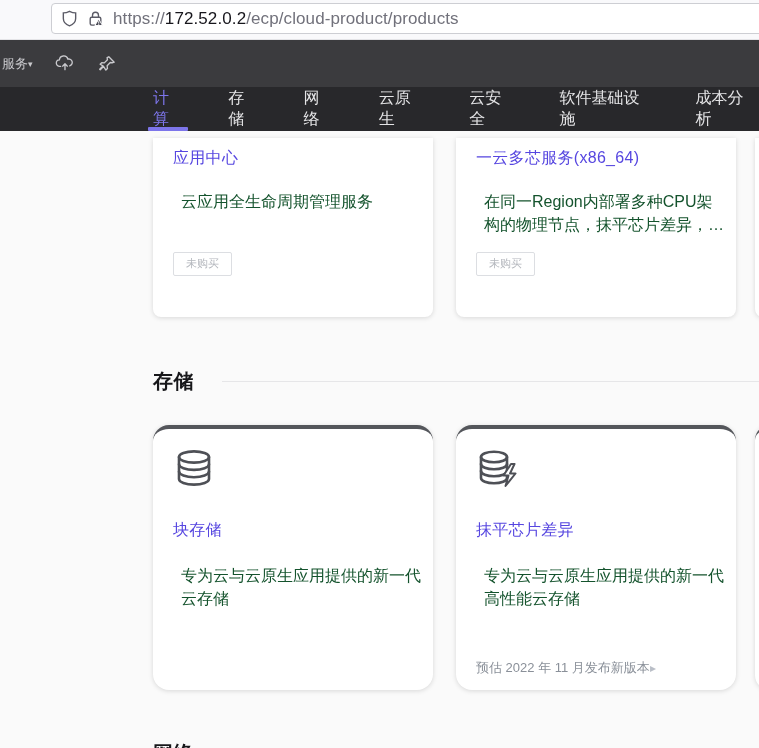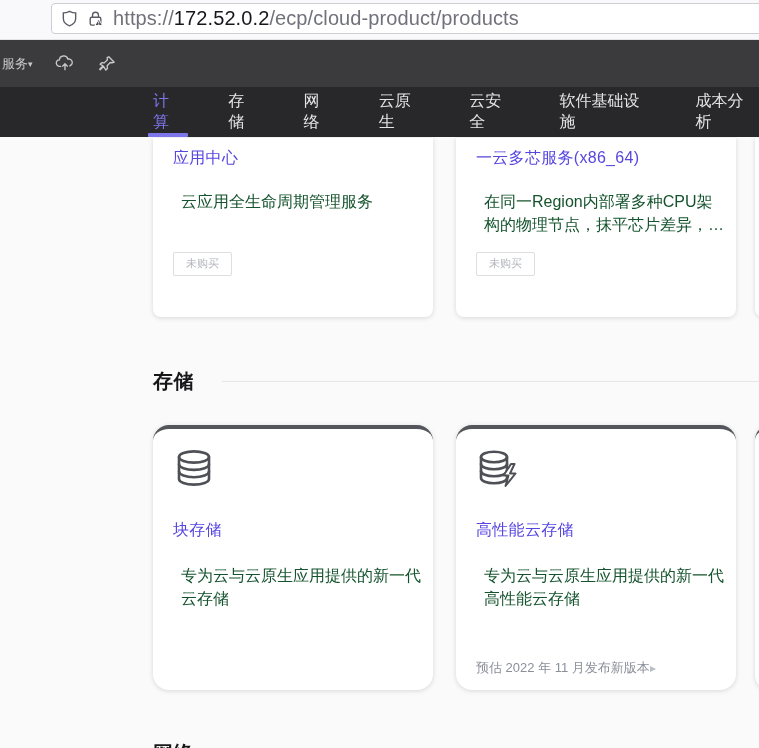--- a/index.html
+++ b/index.html
@@ -7,34 +7,34 @@
     font-family:"Liberation Sans","DejaVu Sans",sans-serif; background:#fafafa; }
   .page { position:relative; width:759px; height:748px; }
 
   
   .chrome { position:absolute; top:0; left:0; width:100%; height:40px;
     background:#f9f9fb; border-bottom:1px solid #e4e4e7; z-index:5; }
   .url-field { position:absolute; left:51px; top:3px; right:-8px; height:31px;
     background:#ffffff; border:1px solid #cdced3; border-radius:4px;
     display:flex; align-items:center; padding-left:9px; gap:9px; }
   .url-field svg { flex:0 0 auto; display:block; }
-  .url-text { font-size:20px; color:#71717b; white-space:nowrap; letter-spacing:.1px; }
+  .url-text { font-size:17px; color:#71717b; white-space:nowrap; letter-spacing:.1px; }
   .url-text .host { color:#17161c; }
 
   
   .svc-bar { position:absolute; top:40px; left:0; width:100%; height:47px;
     background:#3b3b3e; display:flex; align-items:center; z-index:5; }
   .svc-menu { display:flex; align-items:center; margin-left:2px;
     color:#c9c9cd; font-size:13px; cursor:pointer; }
   .svc-caret { font-size:9px; color:#c9c9cd; }
   .svc-icon-btn { margin-left:22px; width:20px; height:20px; display:flex;
     align-items:center; justify-content:center; cursor:pointer; }
 
   
-  .prod-nav { position:absolute; top:87px; left:0; width:100%; height:50px;
+  .prod-nav { position:absolute; top:87px; left:0; width:100%; height:44px;
     background:#28282b; z-index:5; }
   .tabs { position:absolute; left:150px; top:0; height:100%;
     display:flex; align-items:center; gap:39px; }
   .tab { position:relative; height:100%; display:flex; align-items:center;
     font-size:16px; color:#e4e4e6; cursor:pointer; padding:0 3px; }
   .tab.active { color:#7d75ea; }
   .tab.active .tab-underline { position:absolute; left:-2px; right:-2px; bottom:0;
     height:4px; background:#7d75ea; border-radius:1px; }
 
   
@@ -177,21 +177,21 @@
     <div class="card card-r2 c-right">
       <svg class="card-icon" width="50" height="48" viewBox="0 0 50 48">
         <g fill="none" stroke="#4e5056" stroke-width="2.6" stroke-linecap="round">
           <ellipse cx="19" cy="9" rx="13" ry="5.2"></ellipse>
           <path d="M6 9 V30 a13 5.2 0 0 0 26 0 V9"></path>
           <path d="M6 16 a13 5.2 0 0 0 26 0"></path>
           <path d="M6 23 a13 5.2 0 0 0 26 0"></path>
         </g>
         <path d="M36 16 L28.5 27.5 H33.5 L30.5 38 L40.5 25.5 H35 L39.5 16 Z" fill="#ffffff" stroke="#4e5056" stroke-width="2" stroke-linejoin="round"></path>
       </svg>
-      <div class="card-title">高性能云存储</div>
+      <div class="card-title">抹平芯片差异</div>
       <div class="card-desc">专为云与云原生应用提供的新一代高性能云存储</div>
       <div class="card-footer">
         <span>预估 2022 年 11 月发布新版本</span>
         <span class="arrow">▸</span>
       </div>
     </div>
 
     <div class="card card-r1 card-sliver"></div>
     <div class="card card-r2 card-sliver"></div>
 

